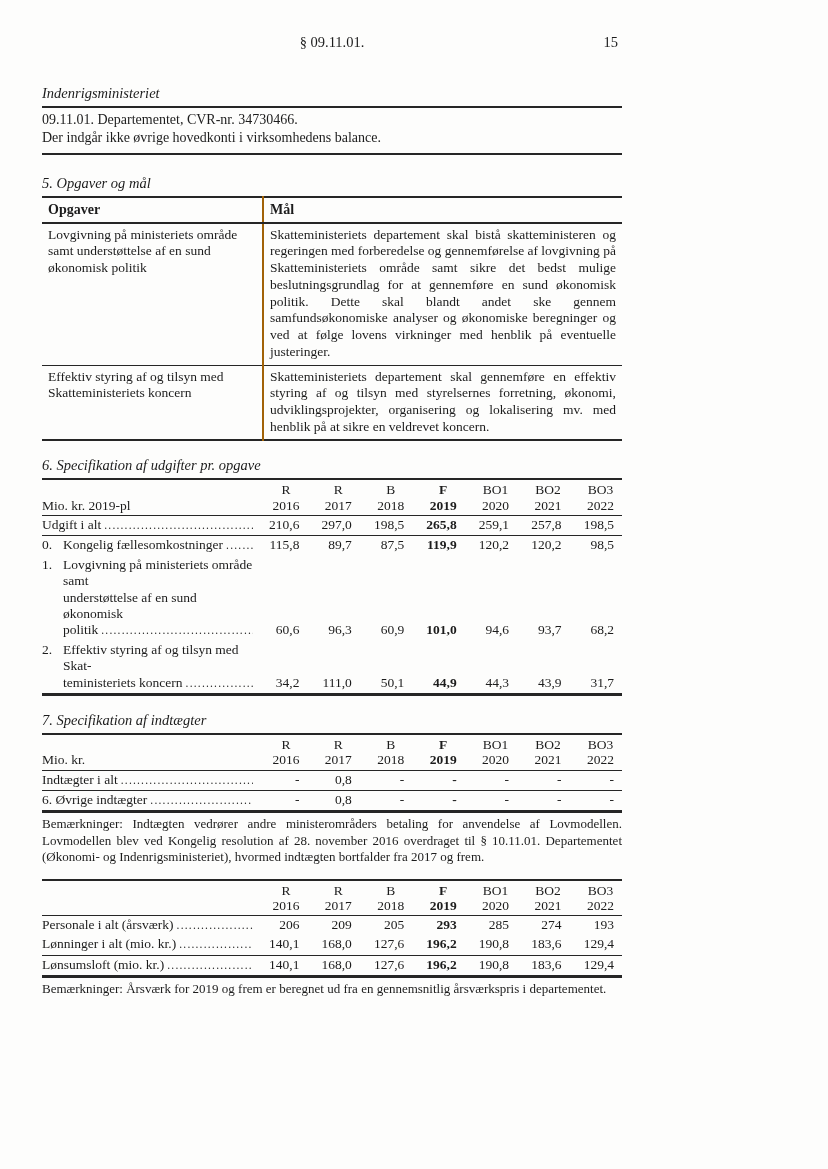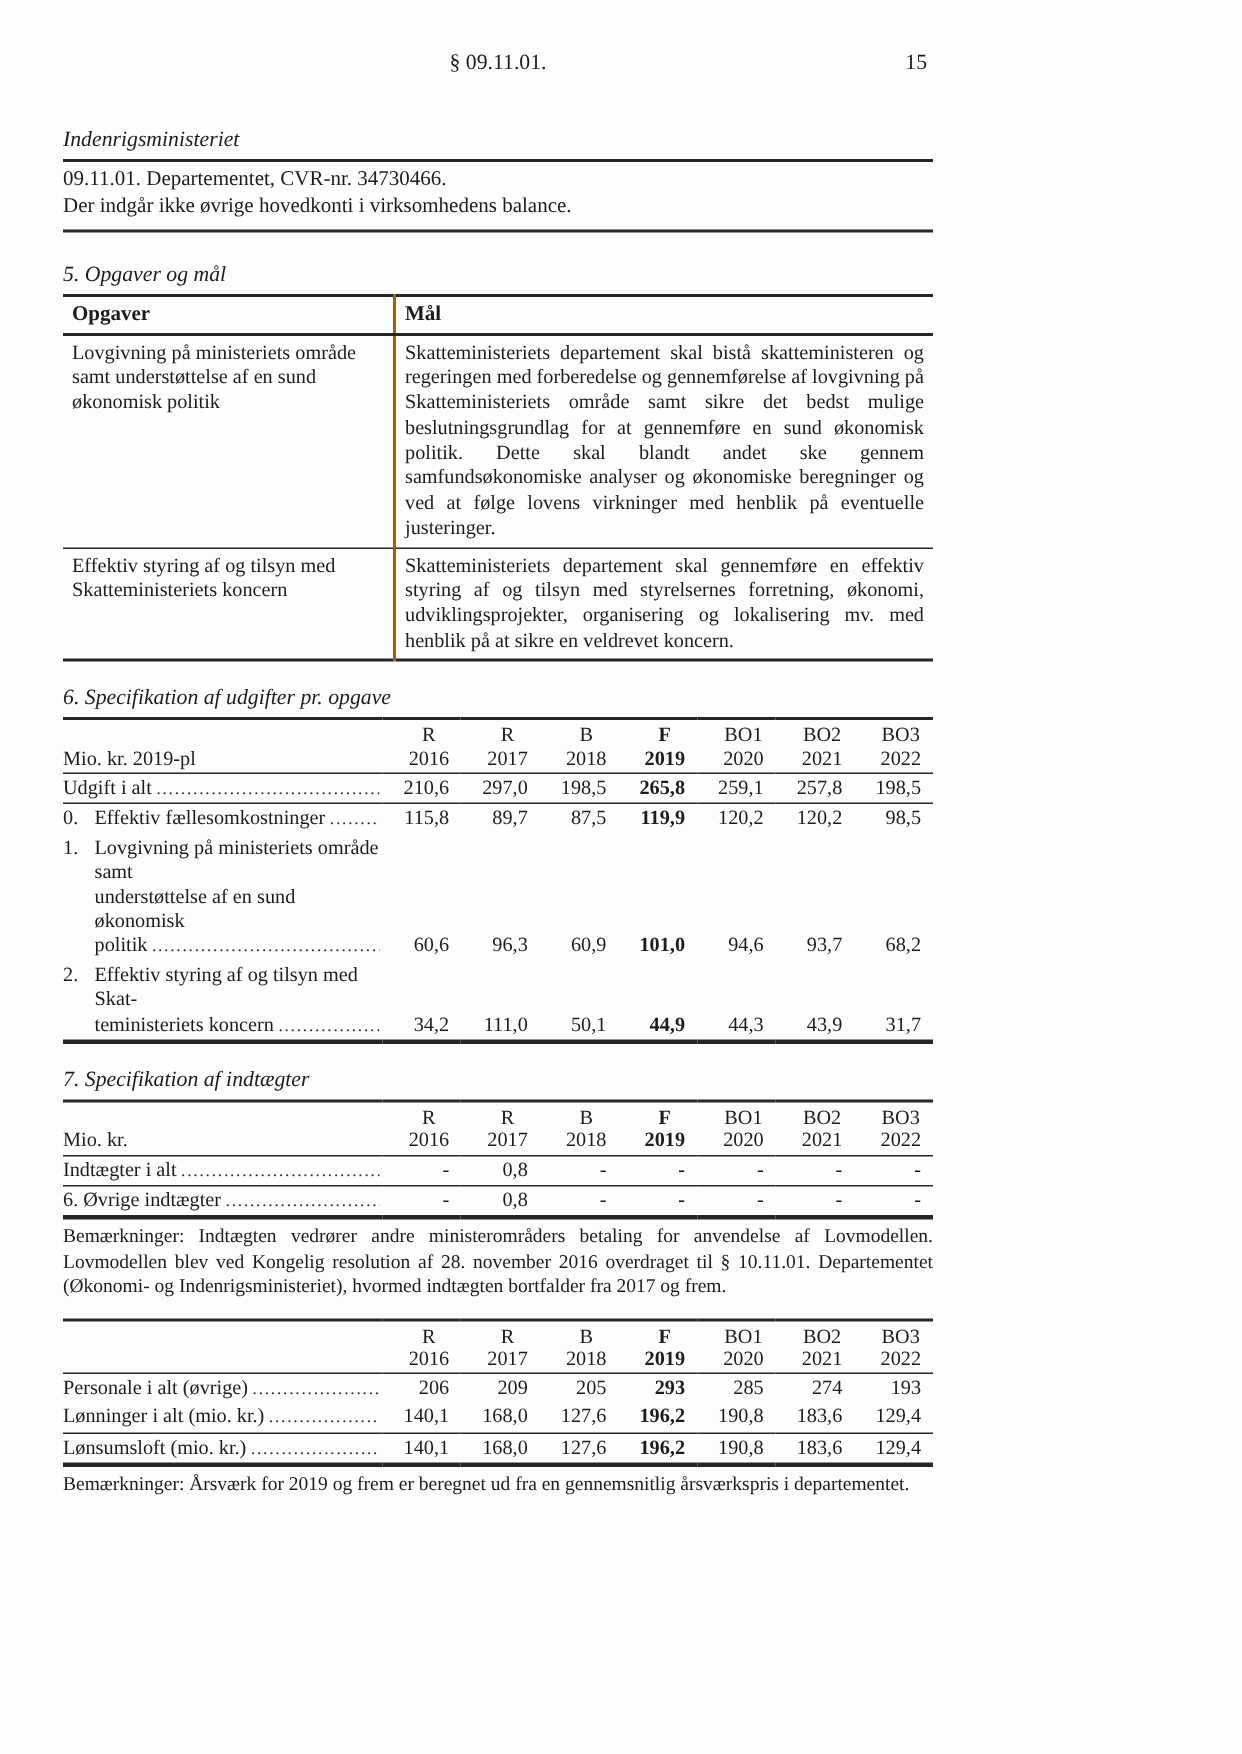--- a/index.html
+++ b/index.html
@@ -159,21 +159,21 @@
           <td class="val">259,1</td>
           <td class="val">257,8</td>
           <td class="val">198,5</td>
         </tr>
         <tr>
           <td class="lbl">
             <div class="hang">
                 <span class="num">0.</span>
               <div class="hbody">
                   <div class="lrow">
-                    <span class="txt">Effektiv fællesomkostninger</span>
+                    <span class="txt">Kongelig fællesomkostninger</span>
                     <span class="leader"></span>
                   </div>
                 </div>
             </div>
           </td>
           <td class="val">115,8</td>
           <td class="val">89,7</td>
           <td class="val">87,5</td>
           <td class="val boldcol">119,9</td>
           <td class="val">120,2</td>
@@ -309,21 +309,21 @@
           <th class="boldcol"><span class="h-inner"><div>F</div><div>2019</div></span></th>
           <th><span class="h-inner"><div>BO1</div><div>2020</div></span></th>
           <th><span class="h-inner"><div>BO2</div><div>2021</div></span></th>
           <th><span class="h-inner"><div>BO3</div><div>2022</div></span></th>
         </tr>
       </thead>
       <tbody>
         <tr>
           <td class="lbl">
             <div class="lrow">
-                <span class="txt">Personale i alt (øvrige)</span>
+                <span class="txt">Personale i alt (årsværk)</span>
                 <span class="leader"></span>
               </div>
           </td>
           <td class="val">206</td>
           <td class="val">209</td>
           <td class="val">205</td>
           <td class="val boldcol">293</td>
           <td class="val">285</td>
           <td class="val">274</td>
           <td class="val">193</td>

